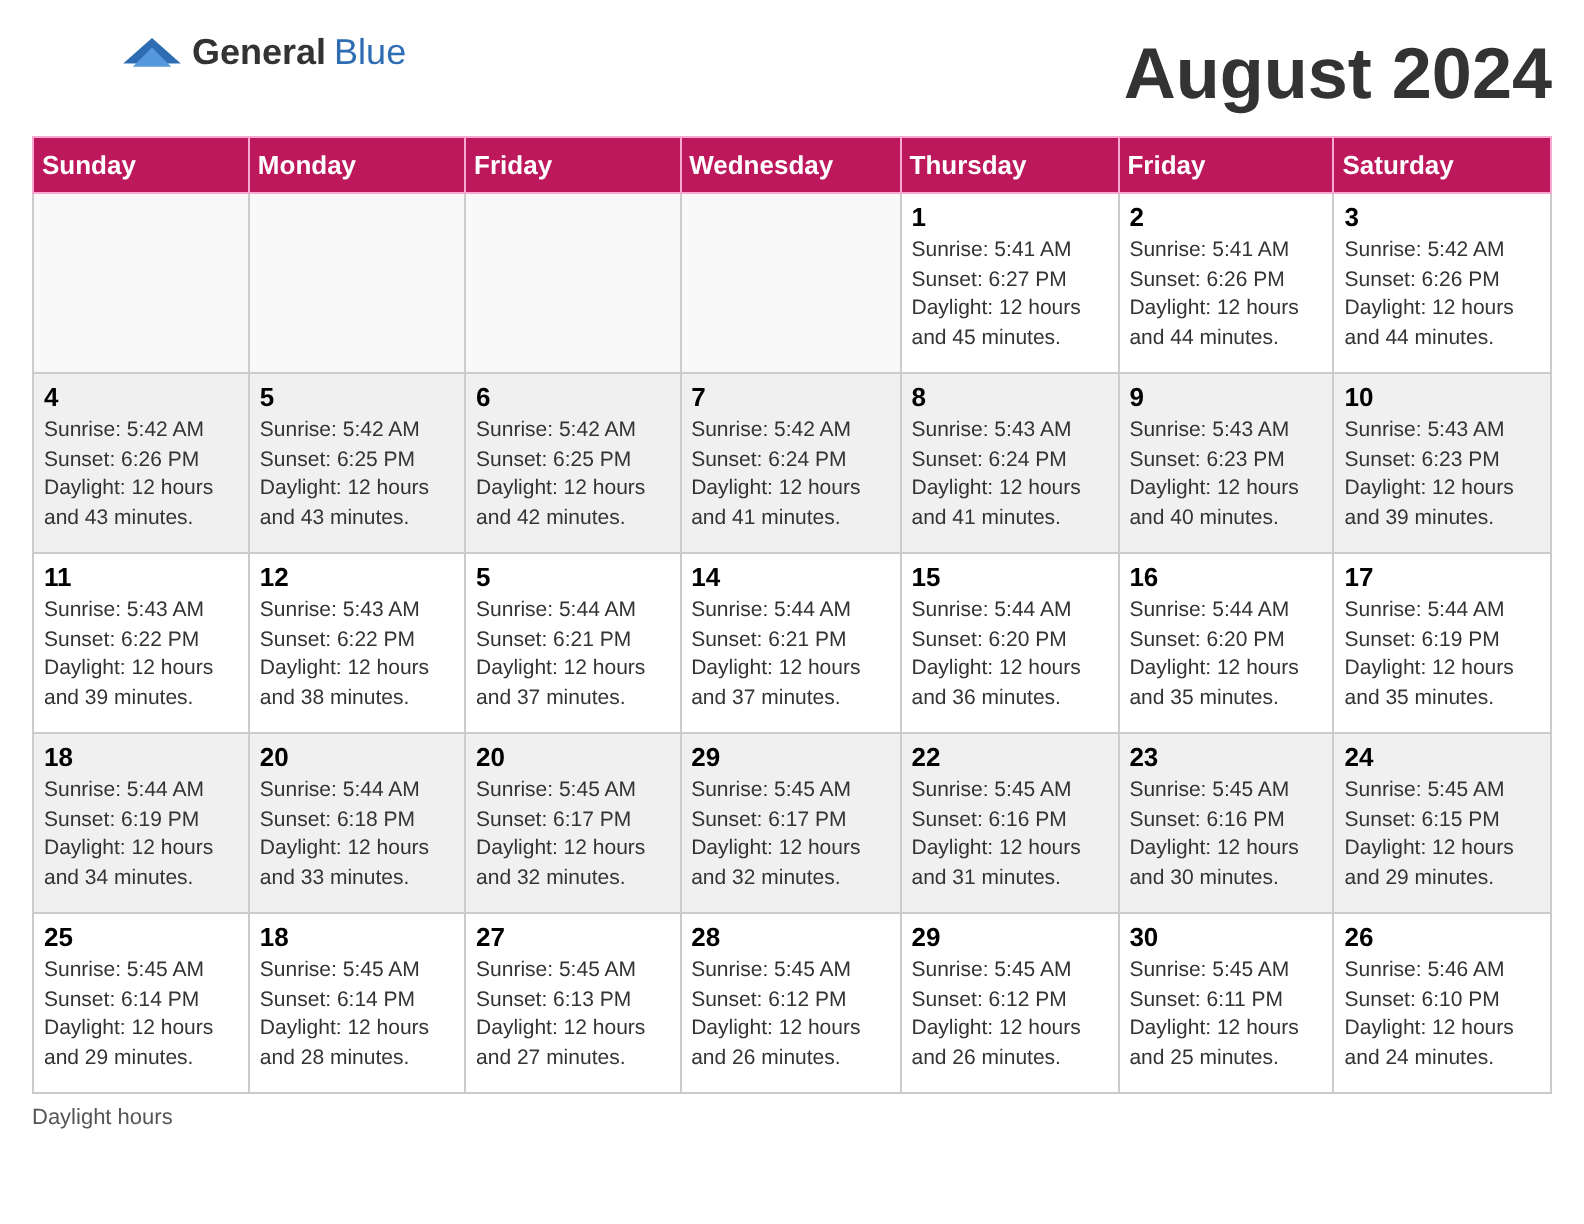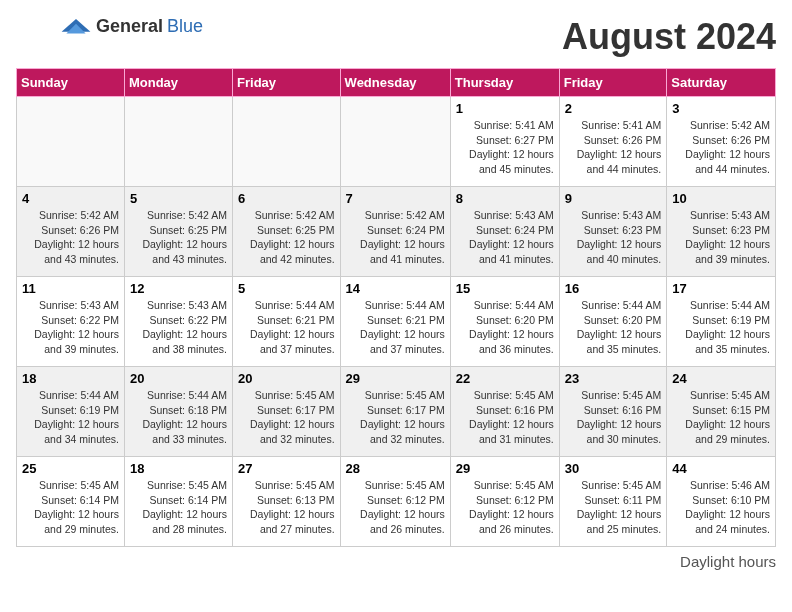--- a/index.html
+++ b/index.html
@@ -71,30 +71,29 @@
     .day-number {
       font-weight: bold;
       font-size: 13px;
       display: block;
       margin-bottom: 2px;
     }
     .day-info {
       font-size: 10.5px;
       color: #333;
       line-height: 1.4;
-      text-align: right;
     }
     .row-shaded td {
       background: #f0f0f0;
     }
     .footer-note {
       margin-top: 6px;
-      font-size: 15px;
+      font-size: 11px;
       color: #555;
-      text-align: right;
+      text-align: left;
     }
   </style>
 </head>
 <body>
 
 <div class="header-area">
   <div class="logo">
     <div class="logo-row">
       <svg class="logo-icon" viewBox="0 0 40 24" xmlns="http://www.w3.org/2000/svg">
         <polygon points="20,2 38,18 2,18" fill="#2e6db4"></polygon>
@@ -339,21 +338,21 @@
 and 26 minutes.</div>
         </td>
         <td>
           <span class="day-number">30</span>
           <div class="day-info" style="white-space: pre-line;">Sunrise: 5:45 AM
 Sunset: 6:11 PM
 Daylight: 12 hours
 and 25 minutes.</div>
         </td>
         <td>
-          <span class="day-number">44</span>
+          <span class="day-number">26</span>
           <div class="day-info" style="white-space: pre-line;">Sunrise: 5:46 AM
 Sunset: 6:10 PM
 Daylight: 12 hours
 and 24 minutes.</div>
         </td>
       </tr>
     </tbody>
 </table>
 
 <div class="footer-note">Daylight hours</div>

